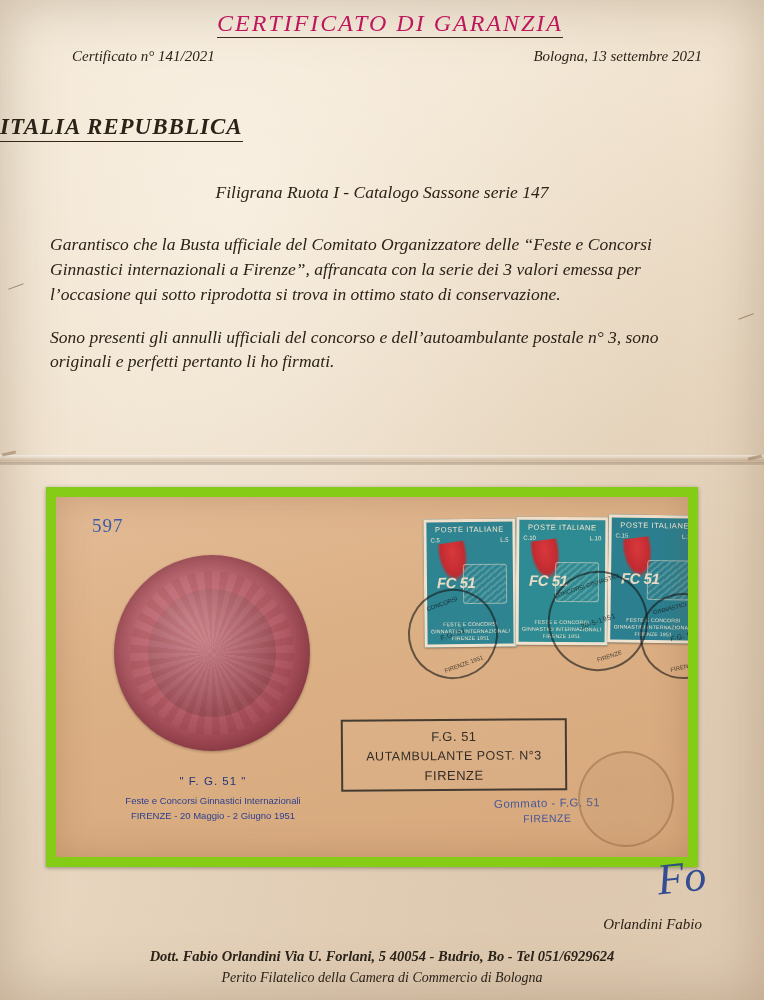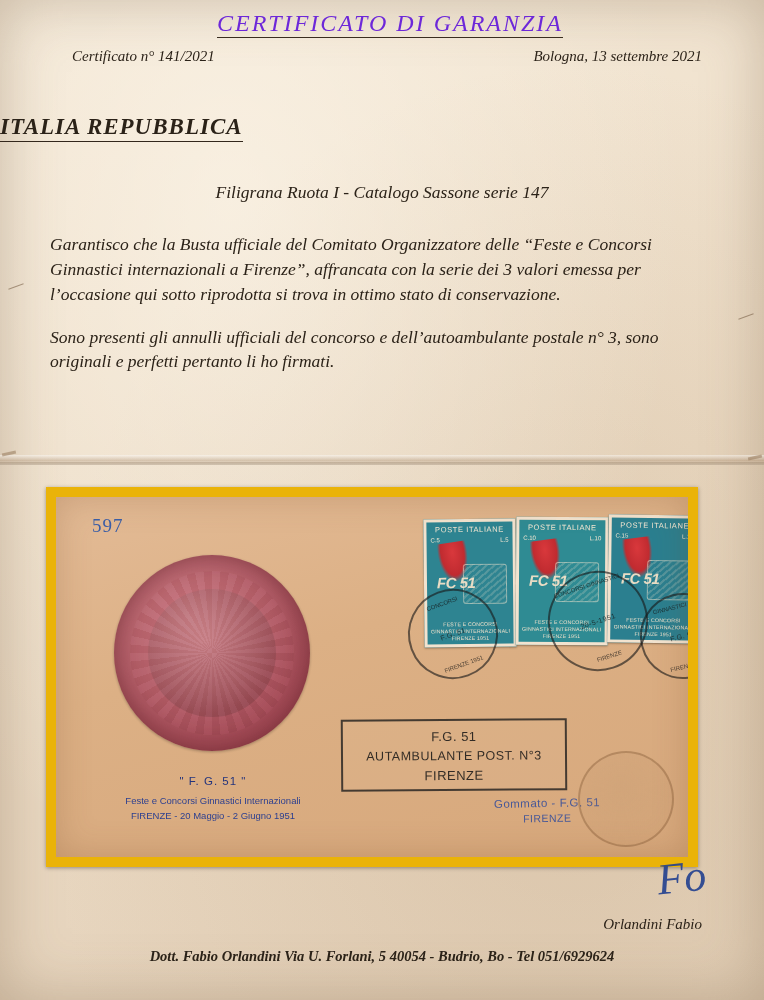--- a/index.html
+++ b/index.html
@@ -69,21 +69,21 @@
   
   .doc-title {
     position: absolute;
     top: 10px;
     left: 16px;
     right: 0;
     text-align: center;
     font-size: 24px;
     font-style: italic;
     letter-spacing: 2px;
-    color: #6d28d9;
+    color: #be185d;
   }
   .doc-title u { text-decoration: none; border-bottom: 1px solid #3a2d20; padding-bottom: 1px; }
 
   .cert-no {
     position: absolute;
     top: 48px;
     left: 56px;
     font-size: 15px;
     font-style: italic;
     margin-left: 16px;
@@ -146,21 +146,21 @@
     transform: rotate(-20deg);
   }
 
   
   .photo {
     position: absolute;
     left: 46px;
     top: 487px;
     width: 652px;
     height: 380px;
-    background: #eab308;
+    background: #84cc16;
     padding: 10px;
     box-sizing: border-box;
     box-shadow: 0 1px 4px rgba(0,0,0,0.35);
   }
   .cover {
     position: relative;
     width: 100%;
     height: 100%;
     background: linear-gradient(165deg, #e3bb96 0%, #dcb085 40%, #d7a87c 100%);
     overflow: hidden;
@@ -503,15 +503,16 @@
         </div>
 
         <div class="round-emboss"></div>
       </div>
     </div>
 
     <div class="signature">Fo</div>
     <div class="sig-name">Orlandini Fabio</div>
 
     <div class="footer-line1">Dott. Fabio Orlandini Via U. Forlani, 5 40054 - Budrio, Bo - Tel 051/6929624</div>
+    <div class="footer-line2">Perito Filatelico della Camera di Commercio di Bologna</div>
 
   </div>
 </div>
 
 </body></html>

